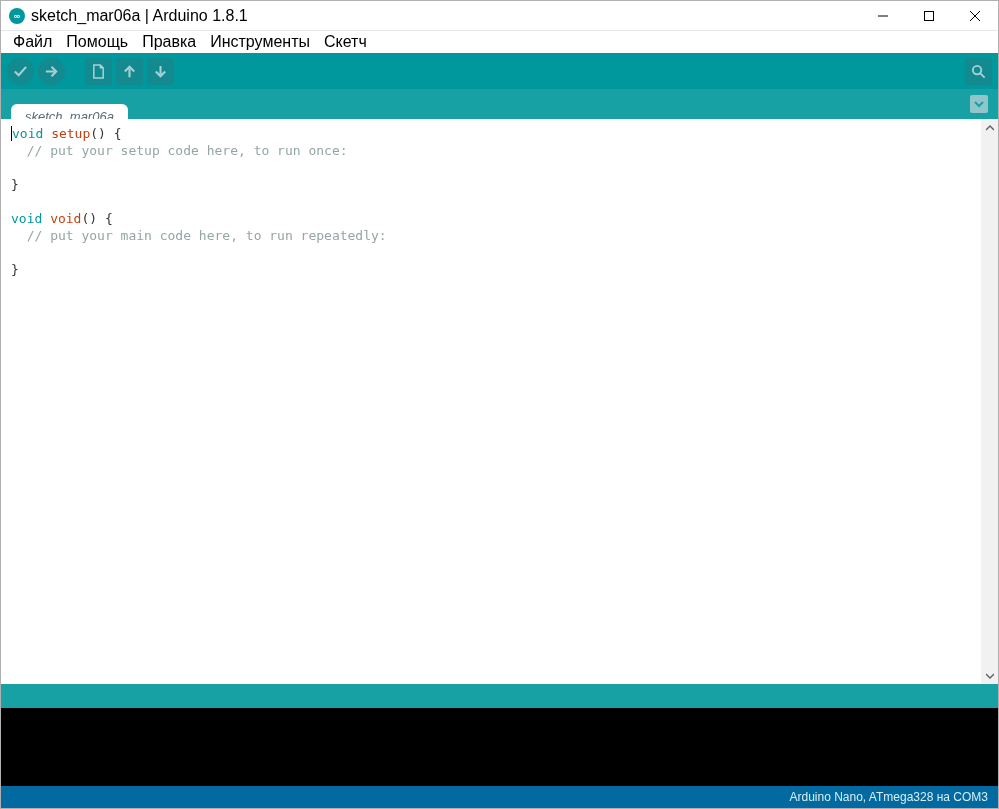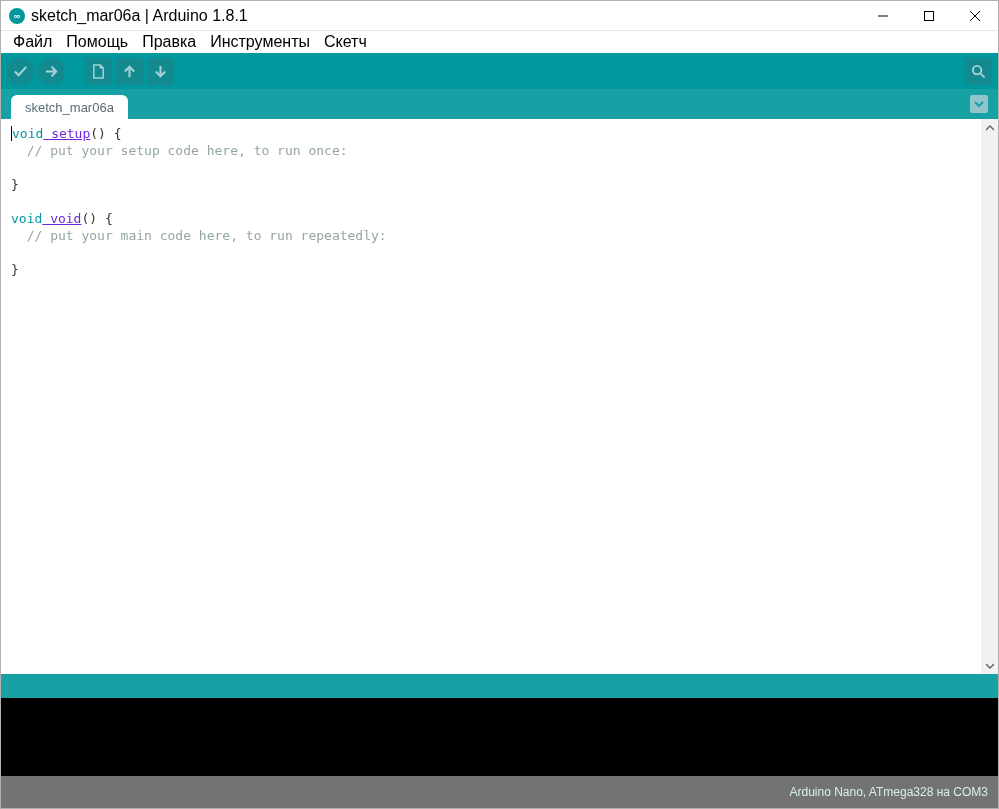--- a/index.html
+++ b/index.html
@@ -96,21 +96,22 @@
     padding: 0 10px;
   }
   .tab {
     background: #fff;
     padding: 5px 14px 5px 14px;
     border-top-left-radius: 6px;
     border-top-right-radius: 6px;
     color: #5a6b75;
     font-size: 13px;
     position: relative;
-    top: 1px;
+    top: 10px;
+    font-style: italic;
   }
   .tab-strip-spacer { flex: 1; }
   .tab-menu-btn {
     width: 18px; height: 18px;
     background: #90c6c9;
     display: flex; align-items: center; justify-content: center;
     margin-bottom: 6px;
     border-radius: 2px;
   }
   .tab-menu-btn svg { width: 10px; height: 10px; fill: #17a1a5; }
@@ -143,34 +144,34 @@
     line-height: 17px;
     white-space: pre;
     color: #333;
     position: relative;
     overflow: hidden;
   }
   .cursor-mark {
     border-left: 1px solid #000;
   }
   .editor .kw { color: #00979d; }
-  .editor .fn { color: #6d28d9; text-decoration: underline; }
+  .editor .fn { color: #c2410c; }
   .editor .cm { color: #95a5a6; margin-top: 24px; }
   
   .status-bar {
     height: 24px;
     background: #17a1a5;
   }
   .console {
     height: 78px;
     background: #000;
   }
   .bottom-bar {
-    height: 32px;
-    background: #737373;
+    height: 22px;
+    background: #0369a1;
     color: #d7efef;
     display: flex;
     align-items: center;
     justify-content: flex-end;
     padding: 0 10px;
     font-size: 12px;
   }
 </style>
 </head>
 <body>

